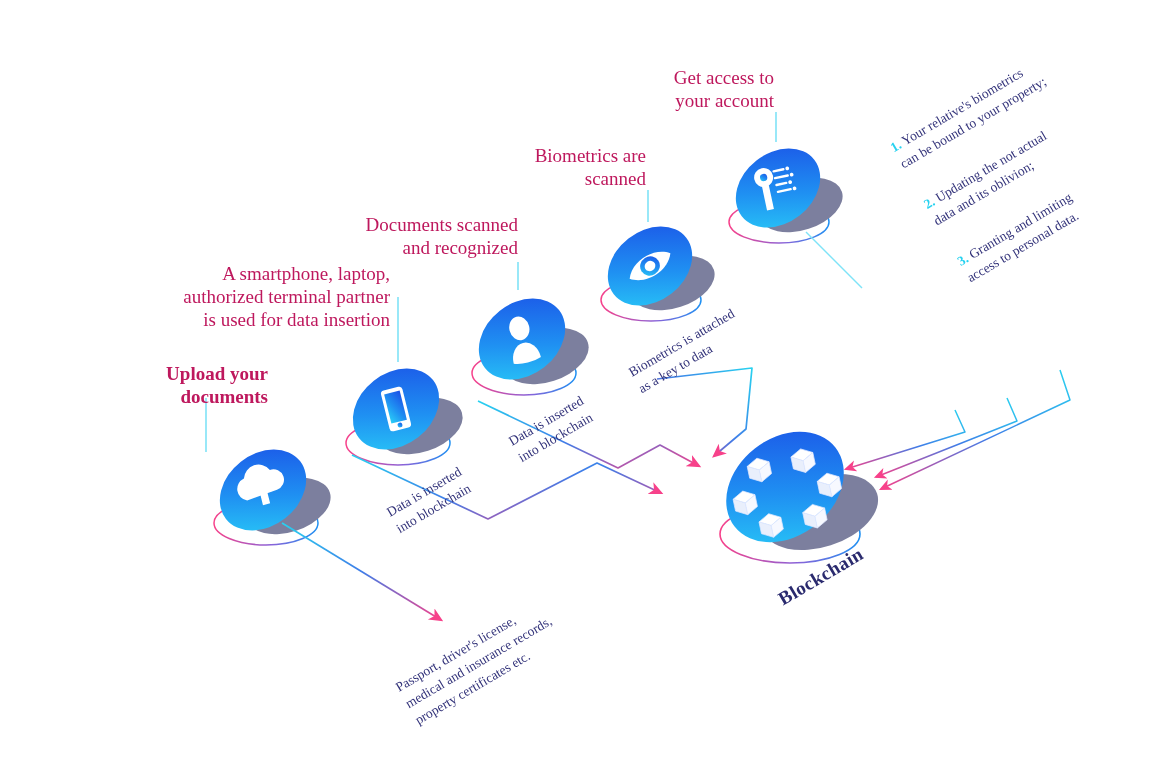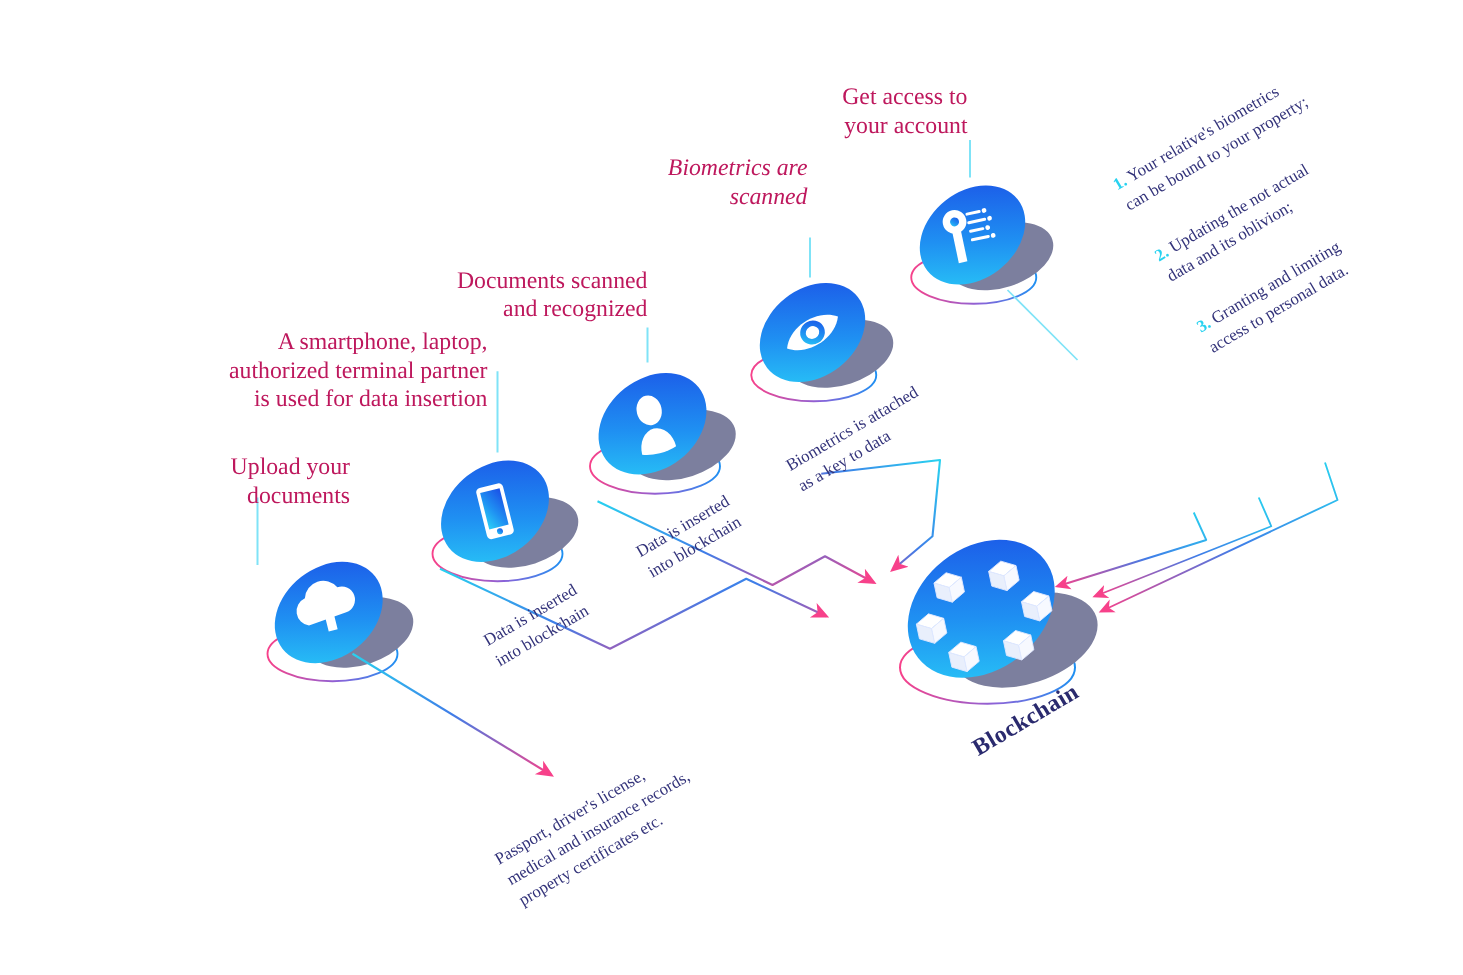--- a/index.html
+++ b/index.html
@@ -171,31 +171,31 @@
 
     <path d="M282,523 L441,620" fill="none" stroke="url(#gFlow)" stroke-width="1.7" marker-end="url(#arrowPink)"></path>
 
     <path d="M1060,370 L1070,400 L881,489" fill="none" stroke="url(#gFlow2)" stroke-width="1.5" stroke-linejoin="round" marker-end="url(#arrowPink)"></path>
     <path d="M1007,398 L1017,421 L876,477" fill="none" stroke="url(#gFlow2)" stroke-width="1.5" stroke-linejoin="round" marker-end="url(#arrowPink)"></path>
     <path d="M955,410 L965,432 L846,469" fill="none" stroke="url(#gFlow2)" stroke-width="1.5" stroke-linejoin="round" marker-end="url(#arrowPink)"></path>
 
     <path d="M806,232 L862,288" fill="none" stroke="#7fe3f7" stroke-width="1.4"></path>
   </svg>
 
-  <div class="lbl r" style="left:48px;top:362px;width:232px;">Upload your
+  <div class="lbl r" style="left:36px;top:362px;width:232px;font-weight:bold;">Upload your
 documents</div>
 
   <div class="lbl r" style="left:100px;top:262px;width:290px;">A smartphone, laptop,
 authorized terminal partner
 is used for data insertion</div>
 
   <div class="lbl r" style="left:280px;top:213px;width:238px;">Documents scanned
 and recognized</div>
 
-  <div class="lbl r" style="left:430px;top:123px;width:216px;font-style:italic;">Biometrics are
+  <div class="lbl r" style="left:430px;top:144px;width:216px;">Biometrics are
 scanned</div>
 
   <div class="lbl r" style="left:580px;top:66px;width:194px;">Get access to
 your account</div>
 
   <div class="rot" style="left:383px;top:505px;">Data is inserted
 into blockchain</div>
 
   <div class="rot" style="left:505px;top:434px;">Data is inserted
 into blockchain</div>

